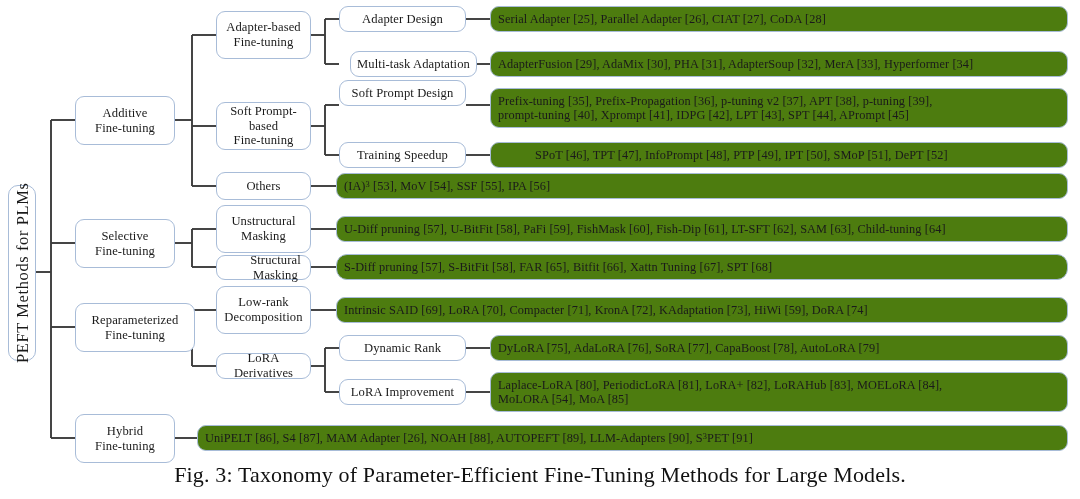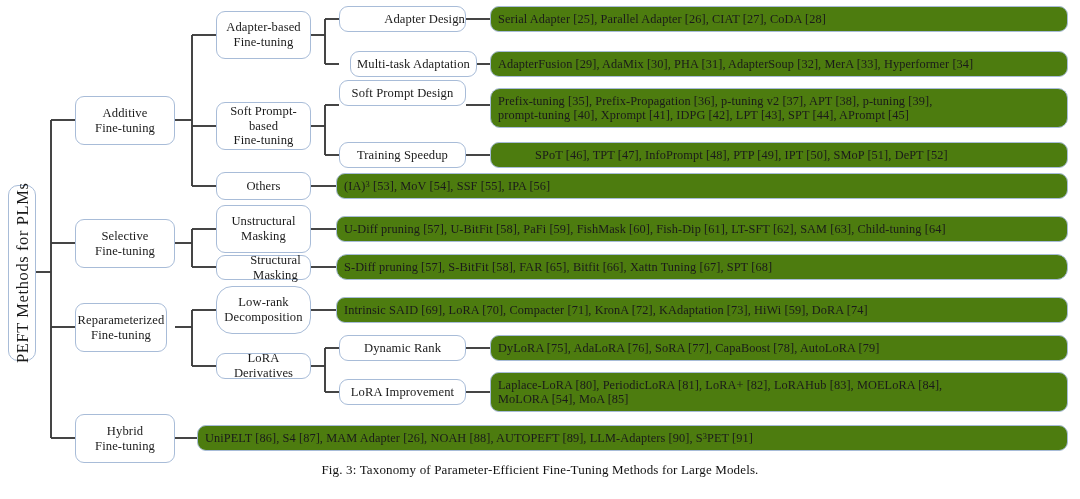--- a/index.html
+++ b/index.html
@@ -43,21 +43,21 @@
     letter-spacing:.6px;
   }
   .lvl2{font-size:12.6px;}
   .lvl3{font-size:12.6px;}
   .leaf{font-size:12.3px;}
   sup{font-size:.68em;vertical-align:.42em;line-height:0;}
   .caption{
     position:absolute;
     left:0;top:462px;width:1080px;
     text-align:center;
-    font-size:13px;
+    font-size:22px;
     color:#111;
     letter-spacing:.15px;
   }
 </style>
 </head>
 <body>
 
 <div id="page">
 
   <svg id="links" viewBox="0 0 1080 499" xmlns="http://www.w3.org/2000/svg">
@@ -128,21 +128,21 @@
     </span>
   </div>
 
   <div class="node lvl2" style="left:75px;top:219px;width:100px;height:49px;">
     <span>
       <span>Selective</span><br>
       <span>Fine-tuning</span>
     </span>
   </div>
 
-  <div class="node lvl2" style="left:75px;top:303px;width:92px;height:49px;">
+  <div class="node lvl2" style="left:75px;top:303px;width:120px;height:49px;">
     <span>
       <span>Reparameterized</span><br>
       <span>Fine-tuning</span>
     </span>
   </div>
 
   <div class="node lvl2" style="left:75px;top:414px;width:100px;height:49px;">
     <span>
       <span>Hybrid</span><br>
       <span>Fine-tuning</span>
@@ -171,32 +171,32 @@
     <span>
       <span>Unstructural</span><br>
       <span>Masking</span>
     </span>
   </div>
 
   <div class="node lvl3" style="left:216px;top:255px;width:95px;height:25px;padding-left:24px;">
     <span>Structural Masking</span>
   </div>
 
-  <div class="node lvl3" style="left:216px;top:286px;width:95px;height:48px;border-radius:16px;">
+  <div class="node lvl3" style="left:216px;top:286px;width:95px;height:48px;">
     <span>
       <span>Low-rank</span><br>
       <span>Decomposition</span>
     </span>
   </div>
 
   <div class="node lvl3" style="left:216px;top:353px;width:95px;height:26px;">
     <span>LoRA Derivatives</span>
   </div>
 
-  <div class="node lvl3" style="left:339px;top:6px;width:127px;height:26px;justify-content:flex-end;">
+  <div class="node lvl3" style="left:339px;top:6px;width:127px;height:26px;">
     <span>Adapter Design</span>
   </div>
 
   <div class="node lvl3" style="left:350px;top:51px;width:127px;height:26px;">
     <span>Multi-task Adaptation</span>
   </div>
 
   <div class="node lvl3" style="left:339px;top:80px;width:127px;height:26px;">
     <span>Soft Prompt Design</span>
   </div>
@@ -214,21 +214,21 @@
   </div>
 
   <div class="node leaf" style="left:490px;top:6px;width:578px;height:26px;">
     <span class="txt">Serial Adapter  [25], Parallel Adapter [26], CIAT [27], CoDA [28]</span>
   </div>
 
   <div class="node leaf" style="left:490px;top:51px;width:578px;height:26px;">
     <span class="txt">AdapterFusion [29], AdaMix [30], PHA [31], AdapterSoup [32], MerA [33], Hyperformer [34]</span>
   </div>
 
-  <div class="node leaf" style="left:490px;top:88px;width:578px;height:40px;border-radius:10px;">
+  <div class="node leaf" style="left:490px;top:88px;width:578px;height:40px;">
     <span class="txt">
       <span>Prefix-tuning [35], Prefix-Propagation [36], p-tuning v2 [37], APT [38], p-tuning [39],</span><br>
       <span>prompt-tuning [40], Xprompt [41], IDPG [42], LPT [43], SPT [44], APrompt [45]</span>
     </span>
   </div>
 
   <div class="node leaf" style="left:490px;top:142px;width:578px;height:26px;padding-left:44px;">
     <span class="txt">SPoT [46], TPT [47], InfoPrompt [48], PTP [49], IPT [50], SMoP [51], DePT [52]</span>
   </div>
 

